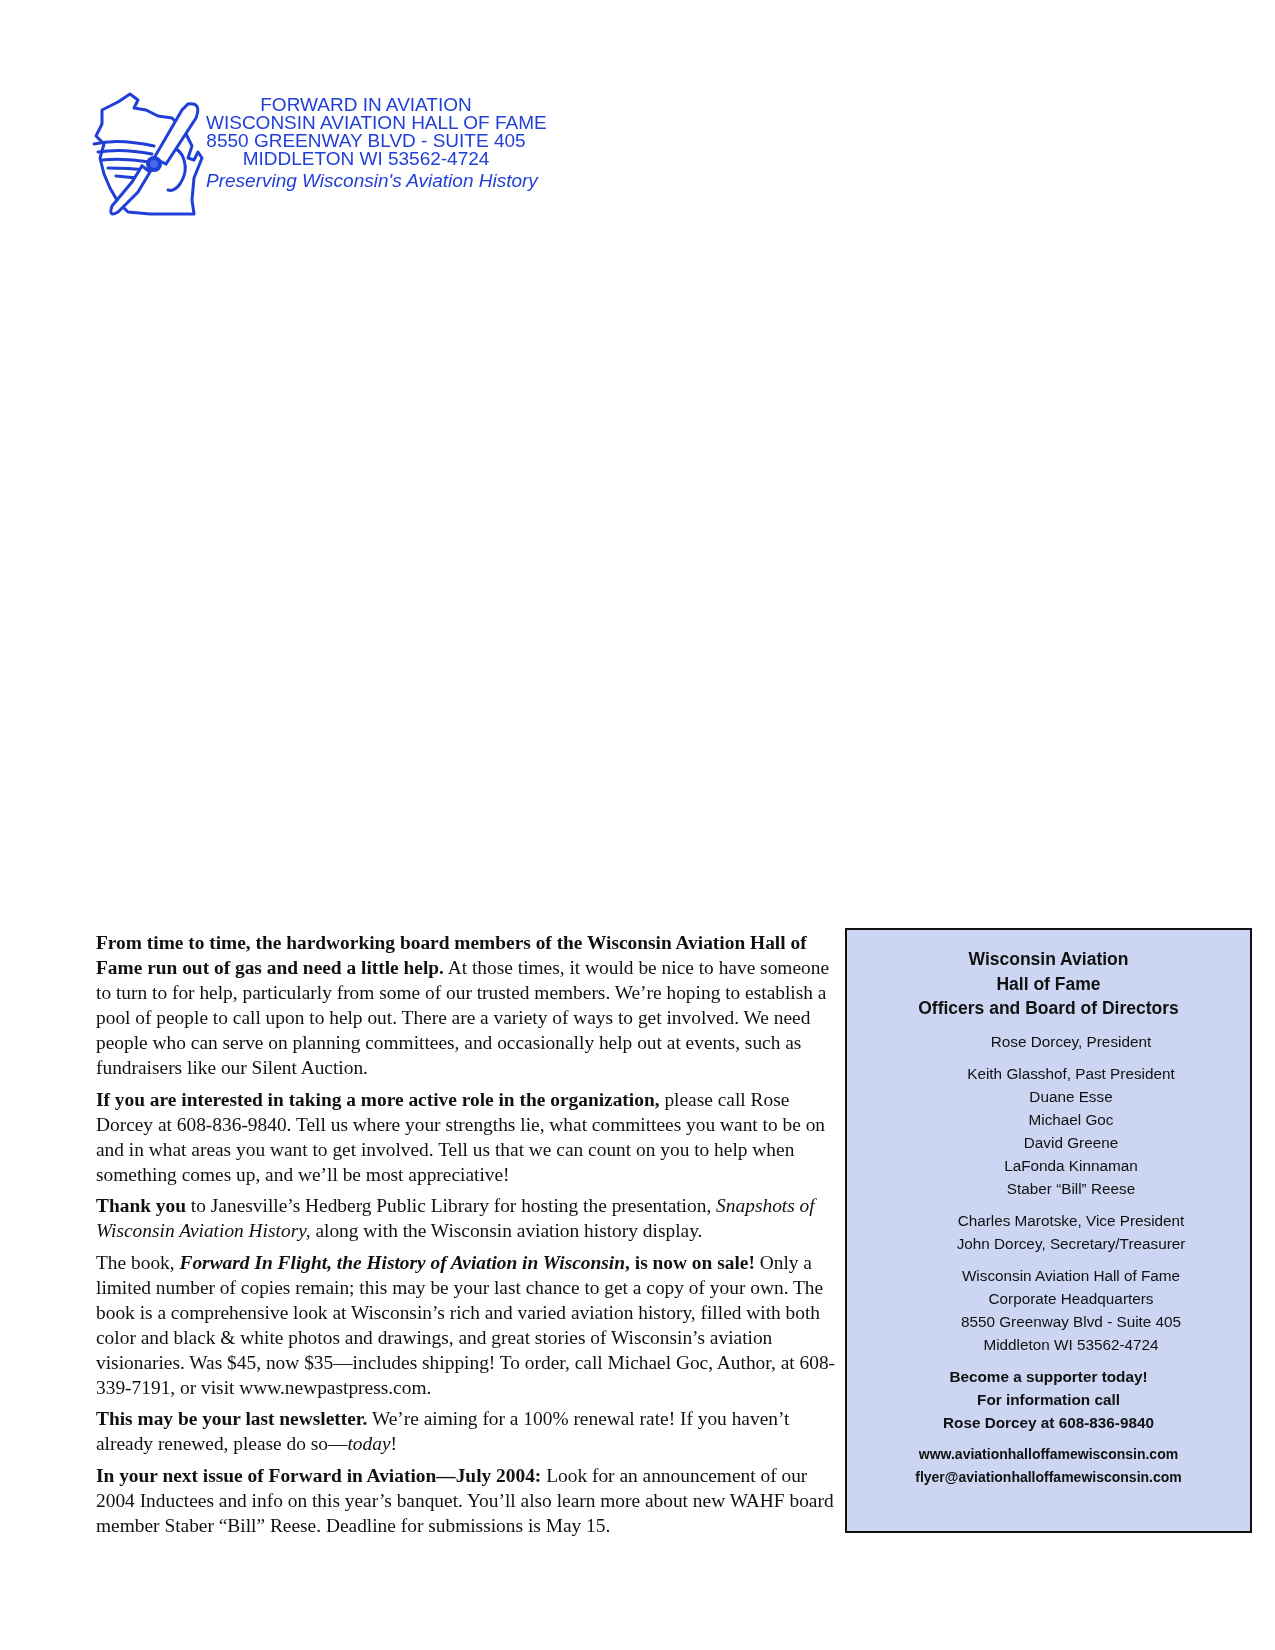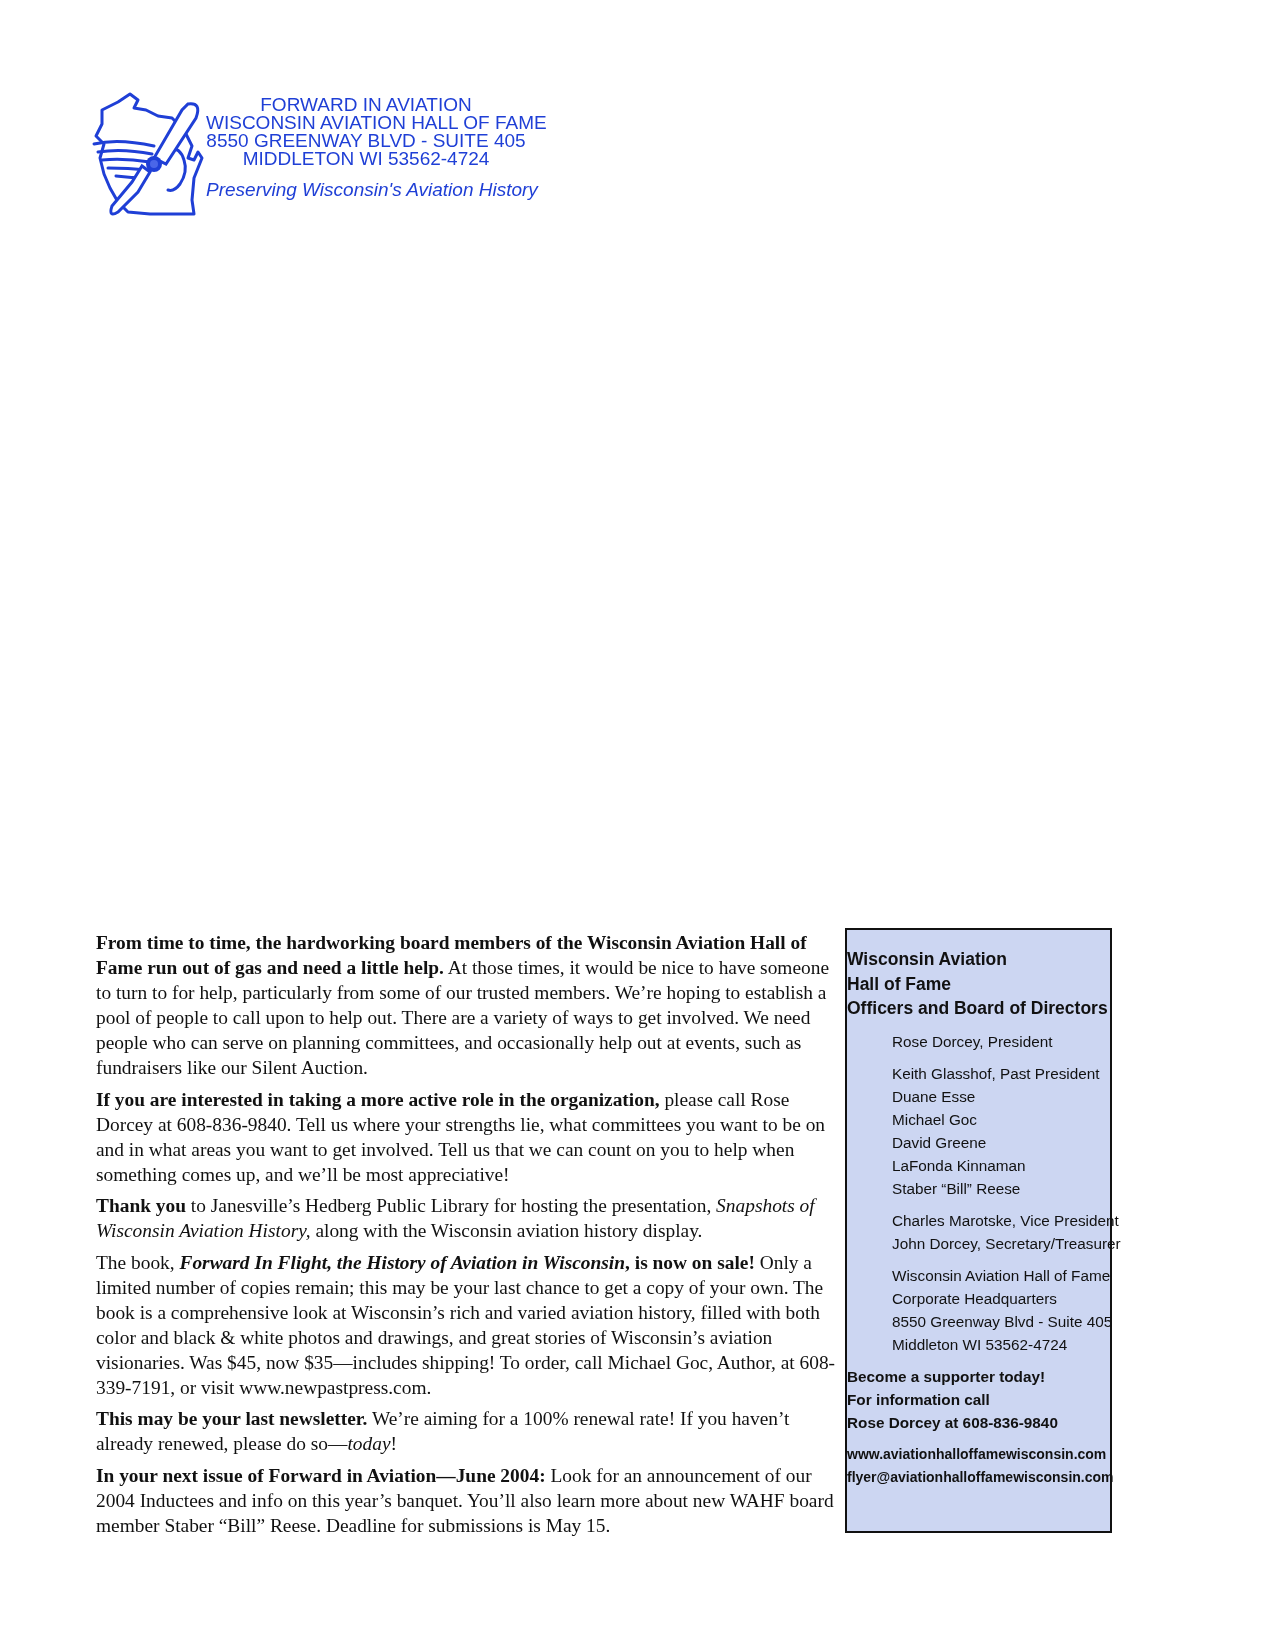--- a/index.html
+++ b/index.html
@@ -6,34 +6,34 @@
   body { width: 1275px; height: 1650px; position: relative; overflow: hidden; }
 
   .letterhead { position: absolute; left: 88px; top: 86px; width: 460px; height: 135px; }
   .logo { position: absolute; left: 0; top: 2px; width: 126px; height: 132px; }
   .lh-text {
     position: absolute; left: 118px; top: 10px; width: 320px;
     text-align: center; color: #1f3fd6;
     font-family: "Liberation Sans", sans-serif; font-size: 19px; line-height: 18px;
   }
   .lh-text .line { display: block; white-space: nowrap; }
-  .lh-tagline { display: block; margin-top: 13px; font-style: italic; white-space: nowrap; }
+  .lh-tagline { display: block; margin-top: 4px; font-style: italic; white-space: nowrap; }
 
   .article {
     position: absolute; left: 96px; top: 930px; width: 745px;
     font-family: "Liberation Serif", serif; font-size: 19.4px; line-height: 25px; color: #111;
   }
   .article p { margin: 0 0 6.5px 0; }
   .article b { font-weight: bold; }
   .article i { font-style: italic; }
 
   .sidebar {
-    position: absolute; left: 845px; top: 928px; width: 267px; height: 605px;
+    position: absolute; left: 845px; top: 928px; width: 407px; height: 605px;
     background: #ccd6f2; border: 2px solid #111; box-sizing: border-box;
-    font-family: "Liberation Sans", sans-serif; color: #111; text-align: left;
+    font-family: "Liberation Sans", sans-serif; color: #111; text-align: center;
   }
   .sb-title { margin-top: 17px; font-weight: bold; font-size: 17.5px; line-height: 24.5px; }
   .sb-group { margin-top: 9px; font-size: 15.3px; line-height: 23px; padding-left: 45px; }
   .sb-group .row { display: block; white-space: nowrap; }
   .sb-cta { margin-top: 9px; font-weight: bold; font-size: 15.3px; line-height: 23px; }
   .sb-links { margin-top: 9px; font-weight: bold; font-size: 14px; line-height: 23px; }
   .sb-links .row { display: block; white-space: nowrap; }
 </style>
 </head>
 <body>
@@ -79,21 +79,21 @@
   <p>
     <b>Thank you</b><span> to Janesville’s Hedberg Public Library for hosting the presentation, </span><i>Snapshots of Wisconsin Aviation History,</i><span> along with the Wisconsin aviation history display.</span>
   </p>
   <p>
     <span>The book, </span><b><i>Forward In Flight, the History of Aviation in Wisconsin</i></b><b>, is now on sale!</b><span> Only a limited number of copies remain; this may be your last chance to get a copy of your own. The book is a comprehensive look at Wisconsin’s rich and varied aviation history, filled with both color and black &amp; white photos and drawings, and great stories of Wisconsin’s aviation visionaries. Was $45, now $35—includes shipping! To order, call Michael Goc, Author, at 608-339-7191, or visit www.newpastpress.com.</span>
   </p>
   <p>
     <b>This may be your last newsletter.</b><span> We’re aiming for a 100% renewal rate! If you haven’t already renewed, please do so—</span><i>today</i><span>!</span>
   </p>
   <p>
-    <b>In your next issue of Forward in Aviation—June 2004:</b><span> Look for an announcement of our 2004 Inductees and info on this year’s banquet. You’ll also learn more about new WAHF board member Staber “Bill” Reese. Deadline for submissions is May 15.</span>
+    <b>In your next issue of Forward in Aviation—July 2004:</b><span> Look for an announcement of our 2004 Inductees and info on this year’s banquet. You’ll also learn more about new WAHF board member Staber “Bill” Reese. Deadline for submissions is May 15.</span>
   </p>
 </div>
 
 <div class="sidebar">
   <div class="sb-title">
     <div>Wisconsin Aviation</div>
     <div>Hall of Fame</div>
     <div>Officers and Board of Directors</div>
   </div>
   <div class="sb-group">

